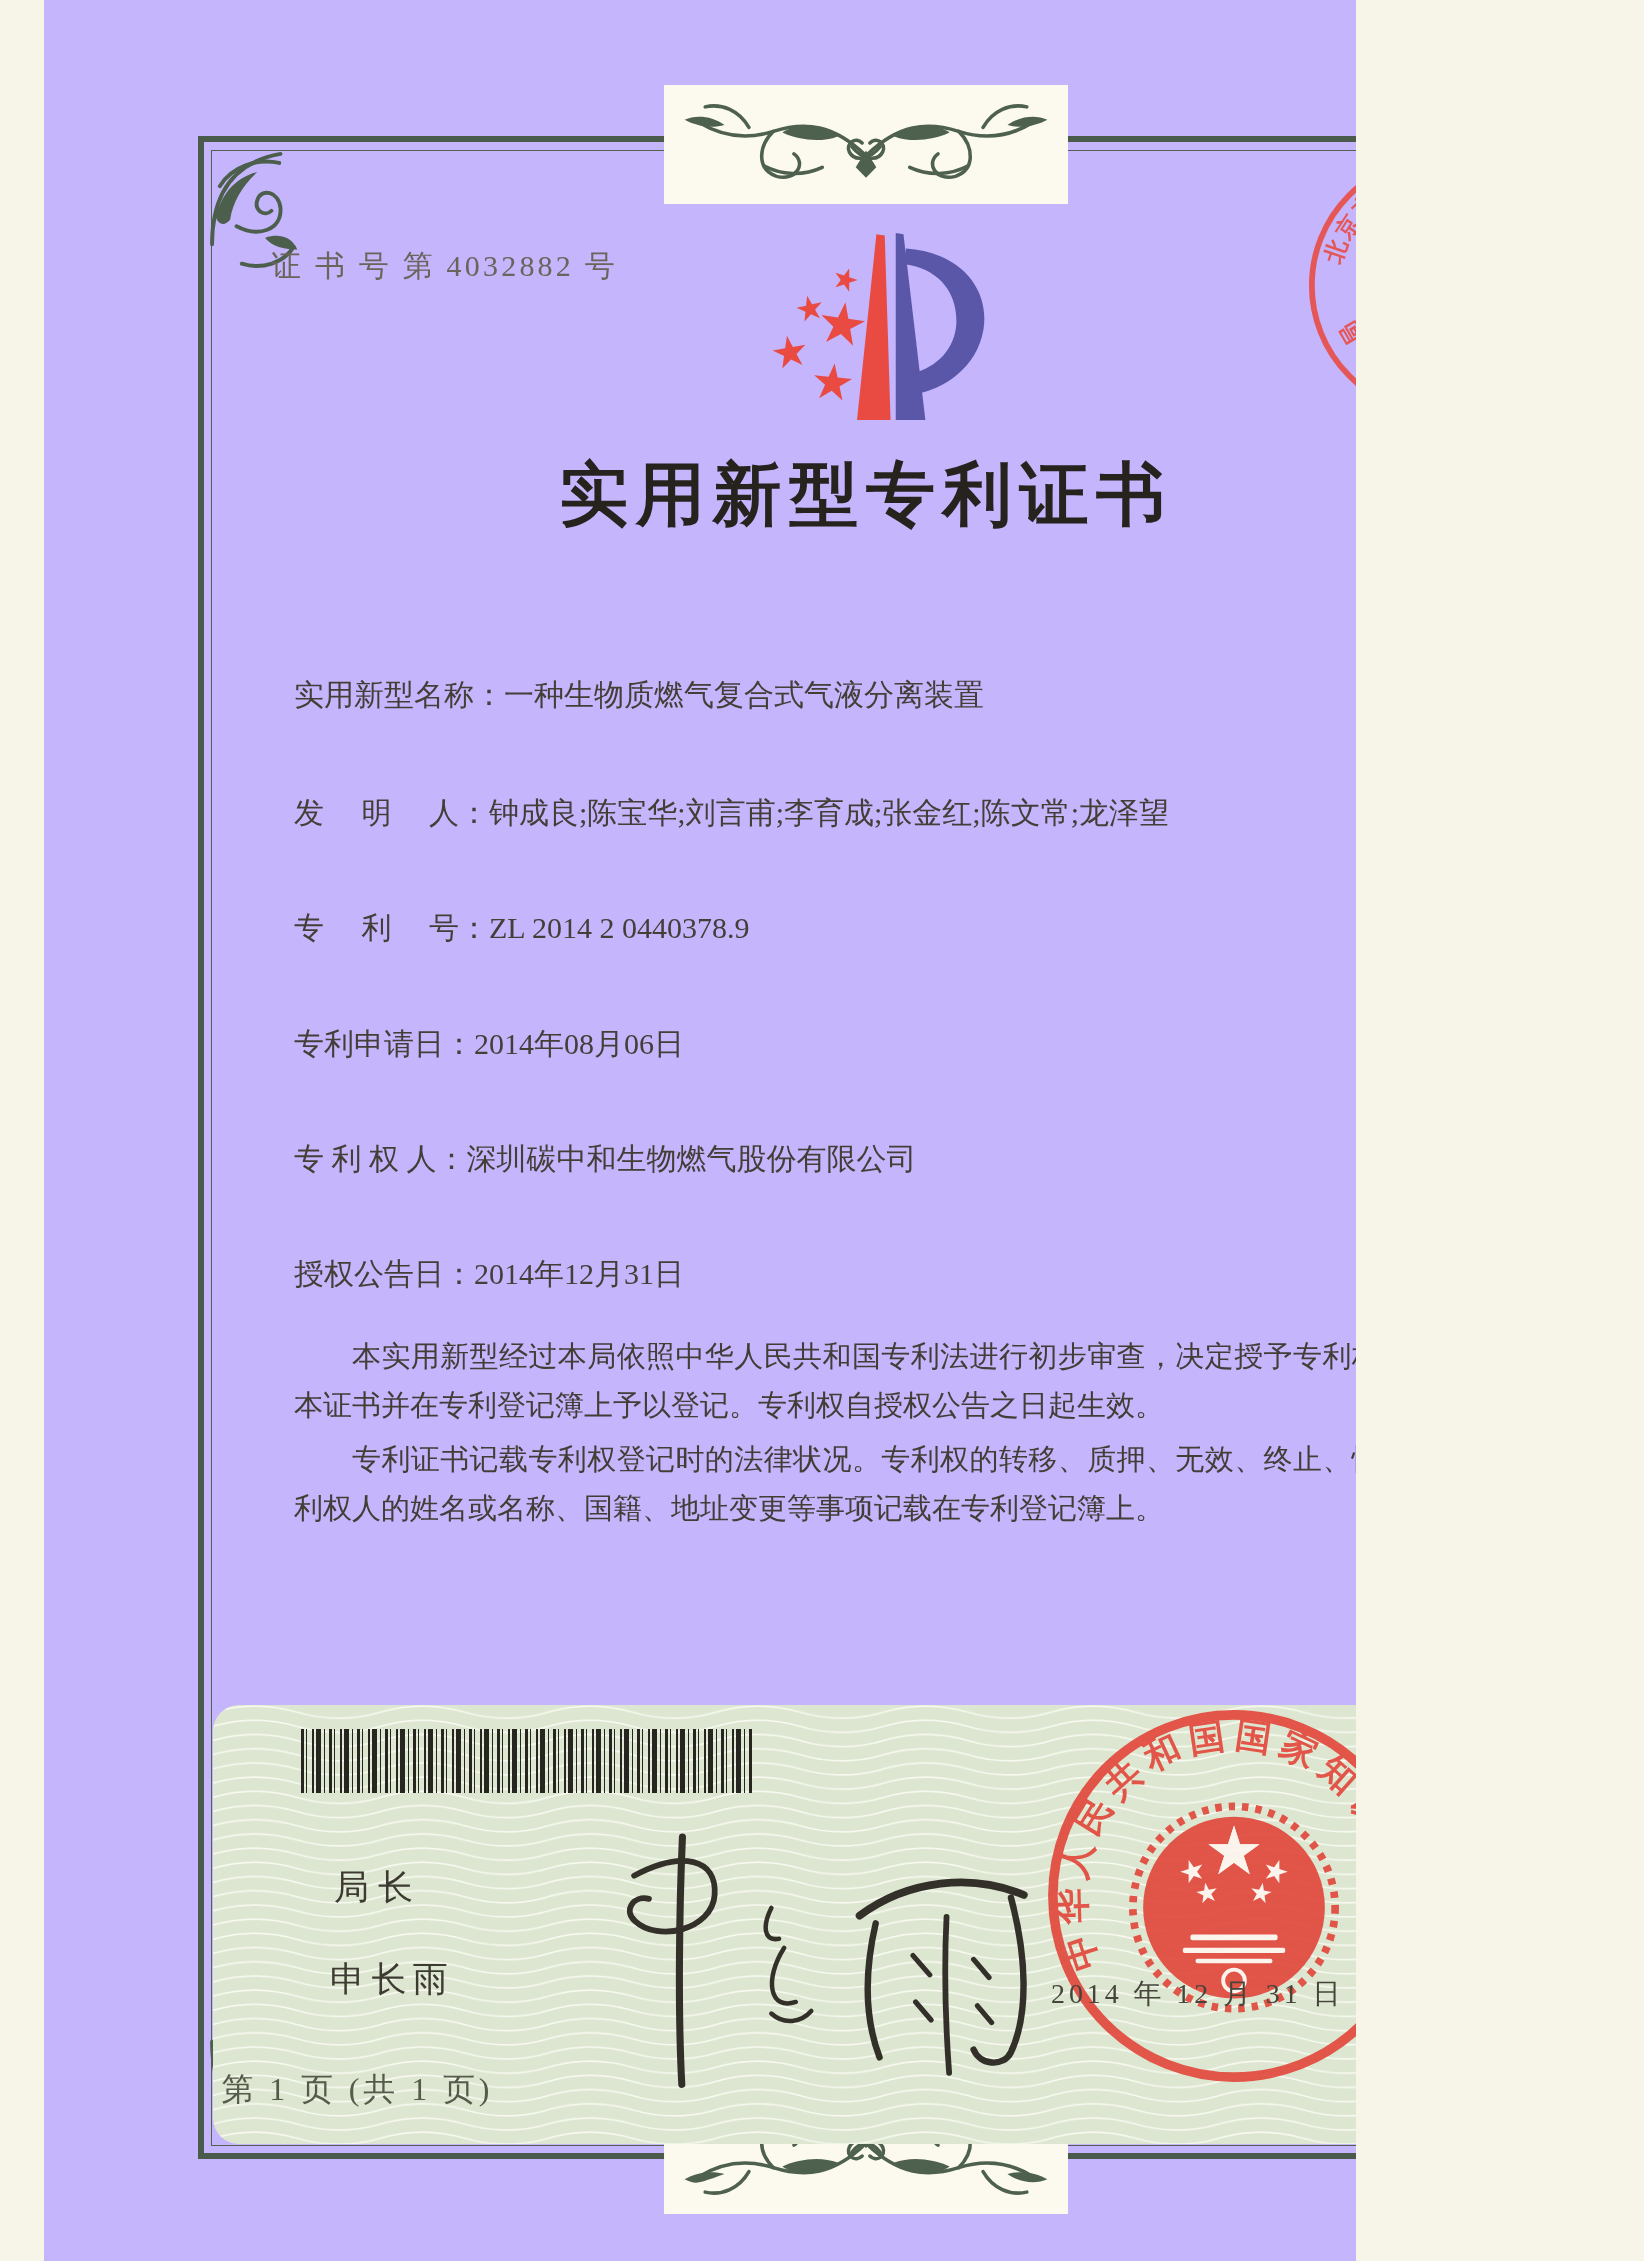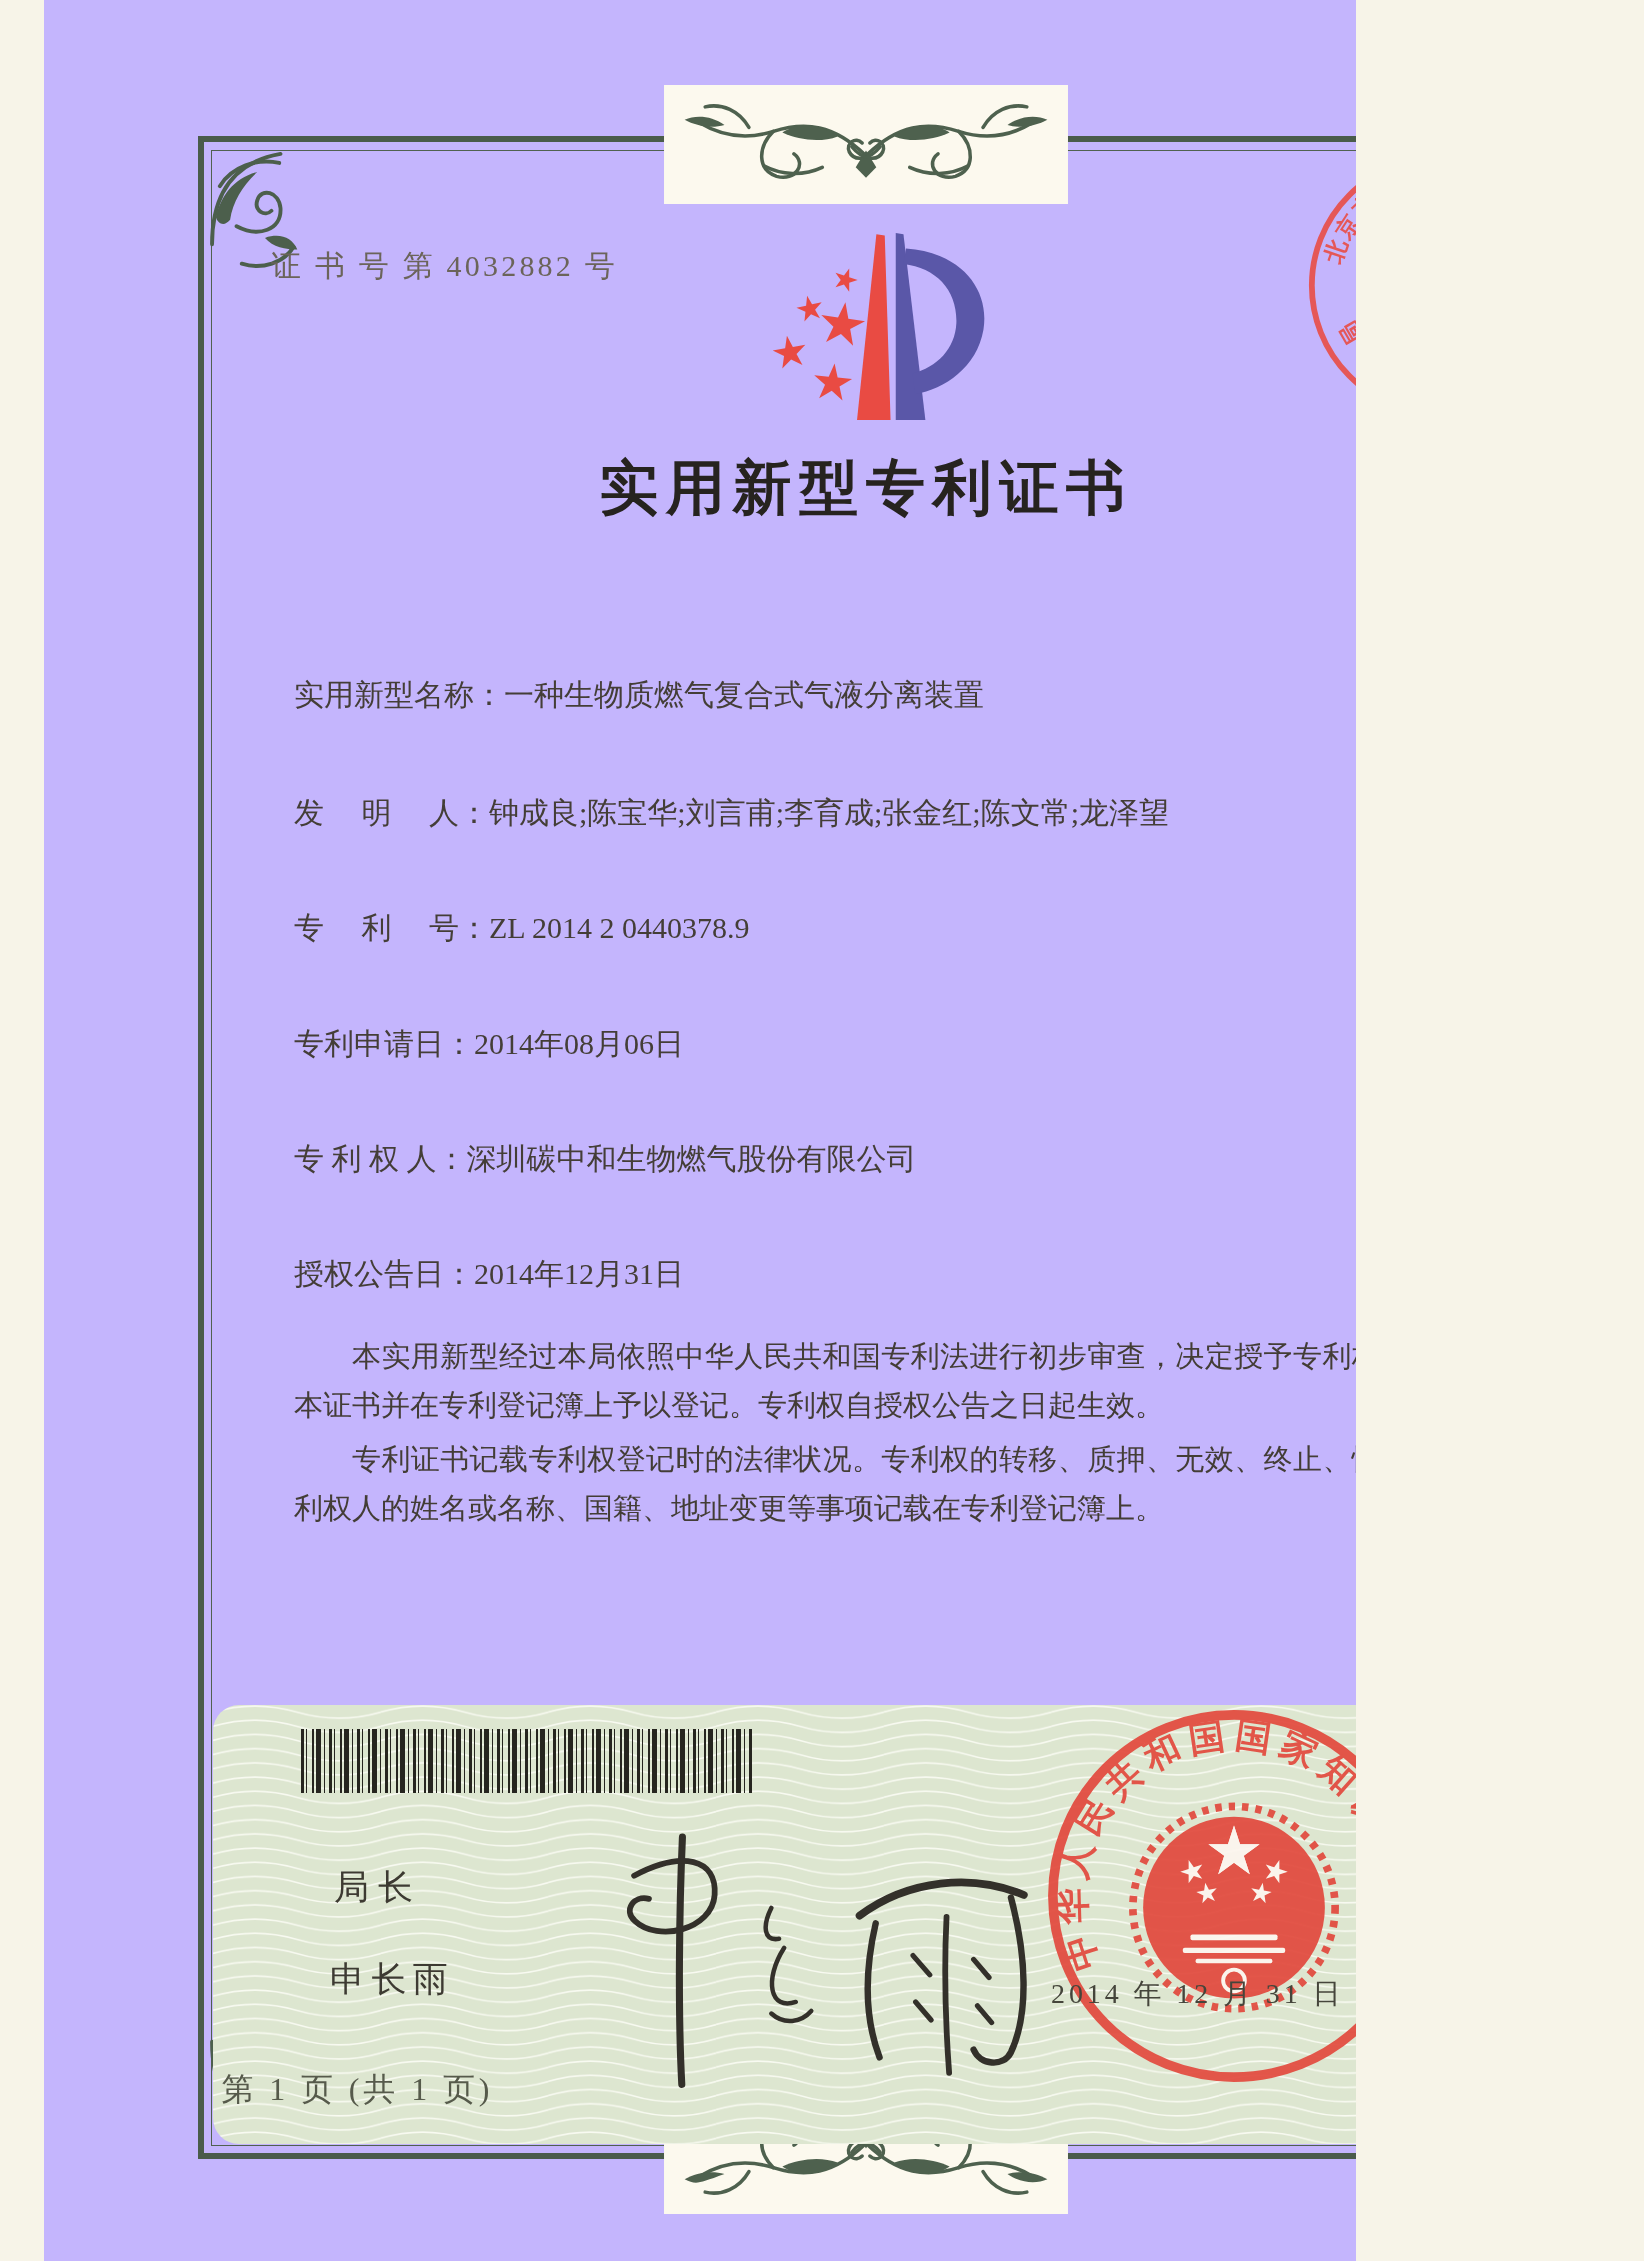--- a/index.html
+++ b/index.html
@@ -32,21 +32,21 @@
   .orn-bottom{top:2095px;transform:scaleY(-1);}
   
   .cert-number{
     position:absolute;left:227px;top:246px;
     font-size:30px;color:#6b645a;letter-spacing:3.2px;white-space:pre;
   }
   .cnipa-logo{position:absolute;left:693px;top:193px;width:271px;height:258px;}
   .tax-stamp{position:absolute;left:1253px;top:143px;width:285px;height:285px;opacity:.92;}
   .doc-title{
     position:absolute;left:177px;top:449px;width:1290px;
-    text-align:center;font-size:59px;font-weight:bold;color:#26231f;
+    text-align:center;font-size:69px;font-weight:bold;color:#26231f;
     letter-spacing:7.7px;white-space:nowrap;
   }
   
   .field-row{
     position:absolute;left:250px;width:1187px;
     font-size:30px;color:#443e37;white-space:pre;
   }
   .f0{top:675px;} .f1{top:793px;} .f2{top:908px;}
   .f3{top:1024px;} .f4{top:1139px;} .f5{top:1254px;}
   .field-label{white-space:pre;}

